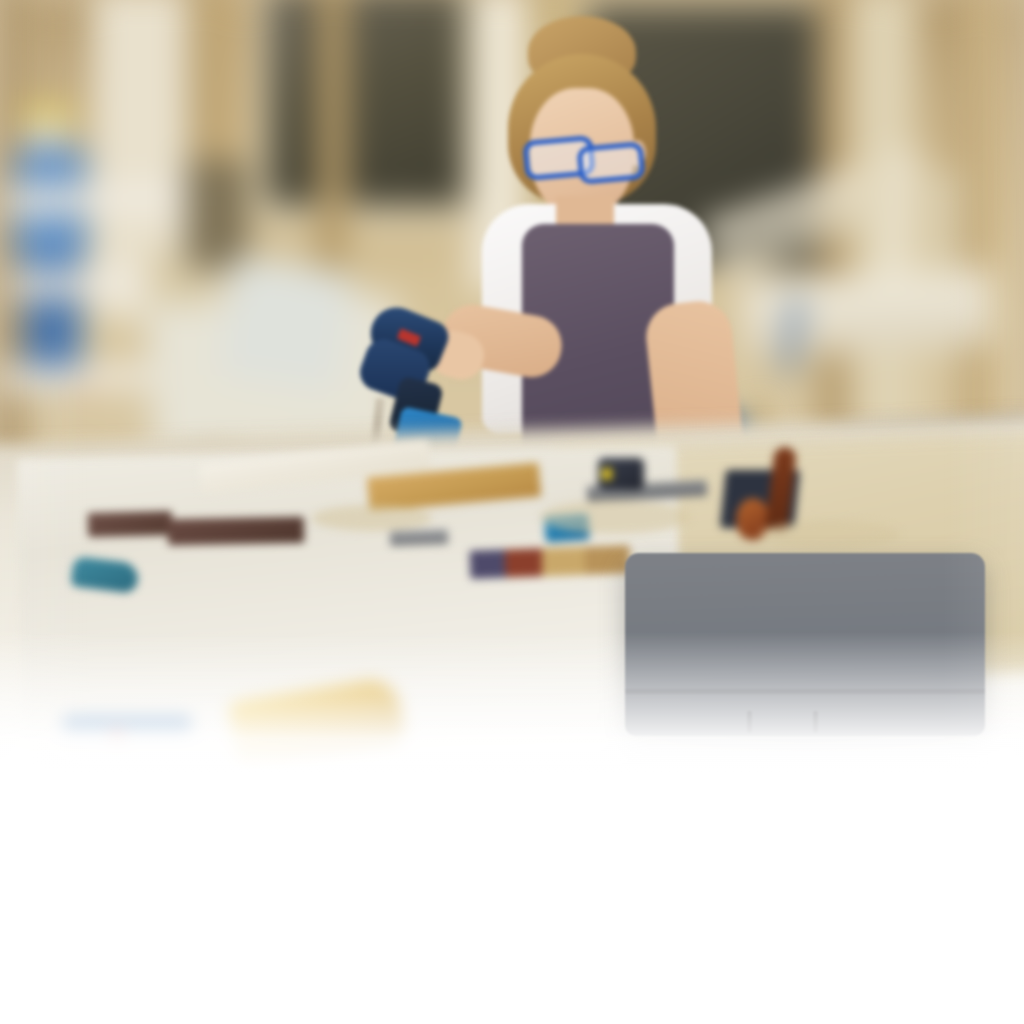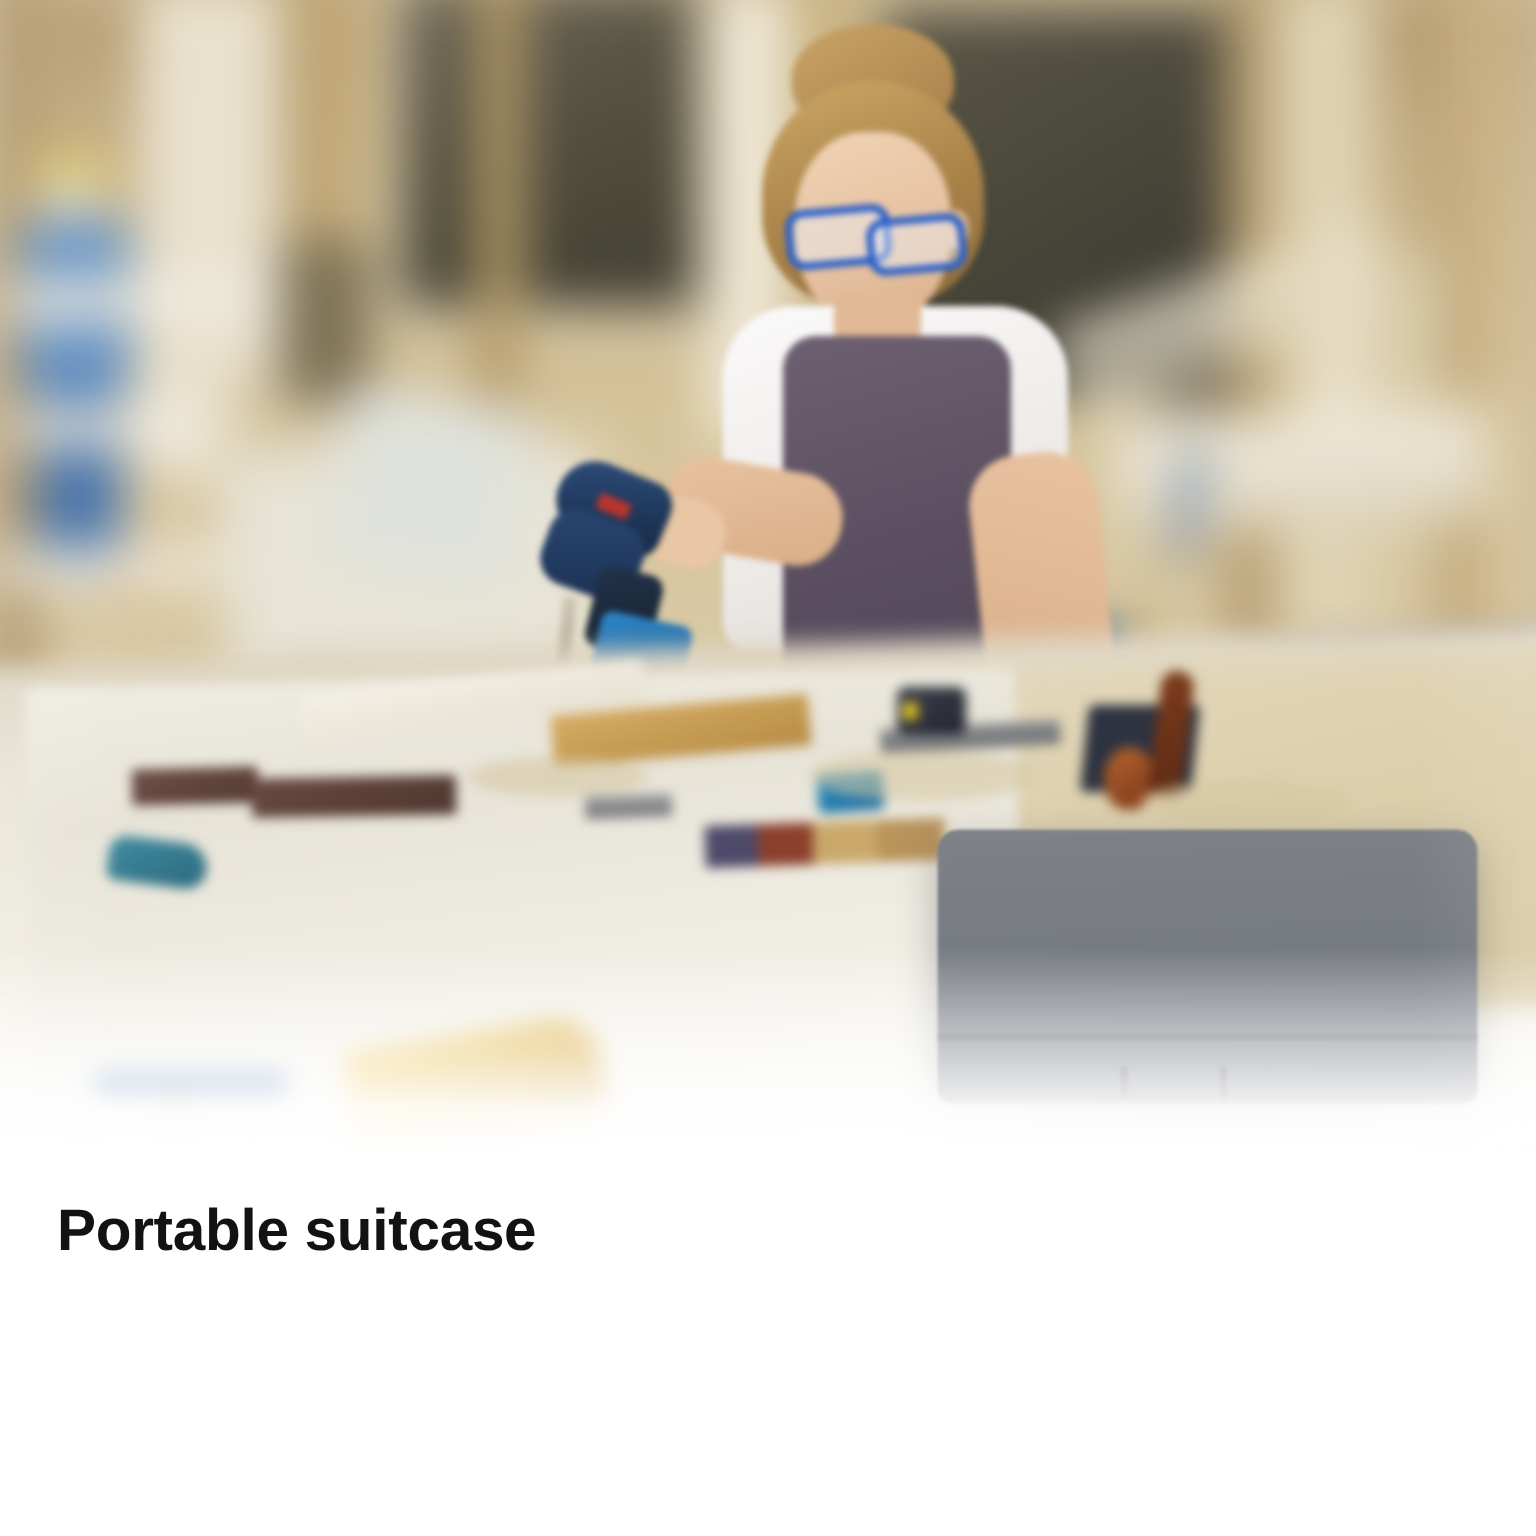--- a/index.html
+++ b/index.html
@@ -311,16 +311,15 @@
         <div class="case-latch" style="left:122px;"></div>
         <div class="case-latch" style="left:188px;"></div>
       </div>
 
       <div class="photo-fade-side"></div>
       <div class="photo-fade"></div>
     </div>
   </div>
 
   <div class="caption">
-    <h1 class="caption-title">Portable suitcase</h1>
   </div>
 
 </div>
 
 </body></html>

